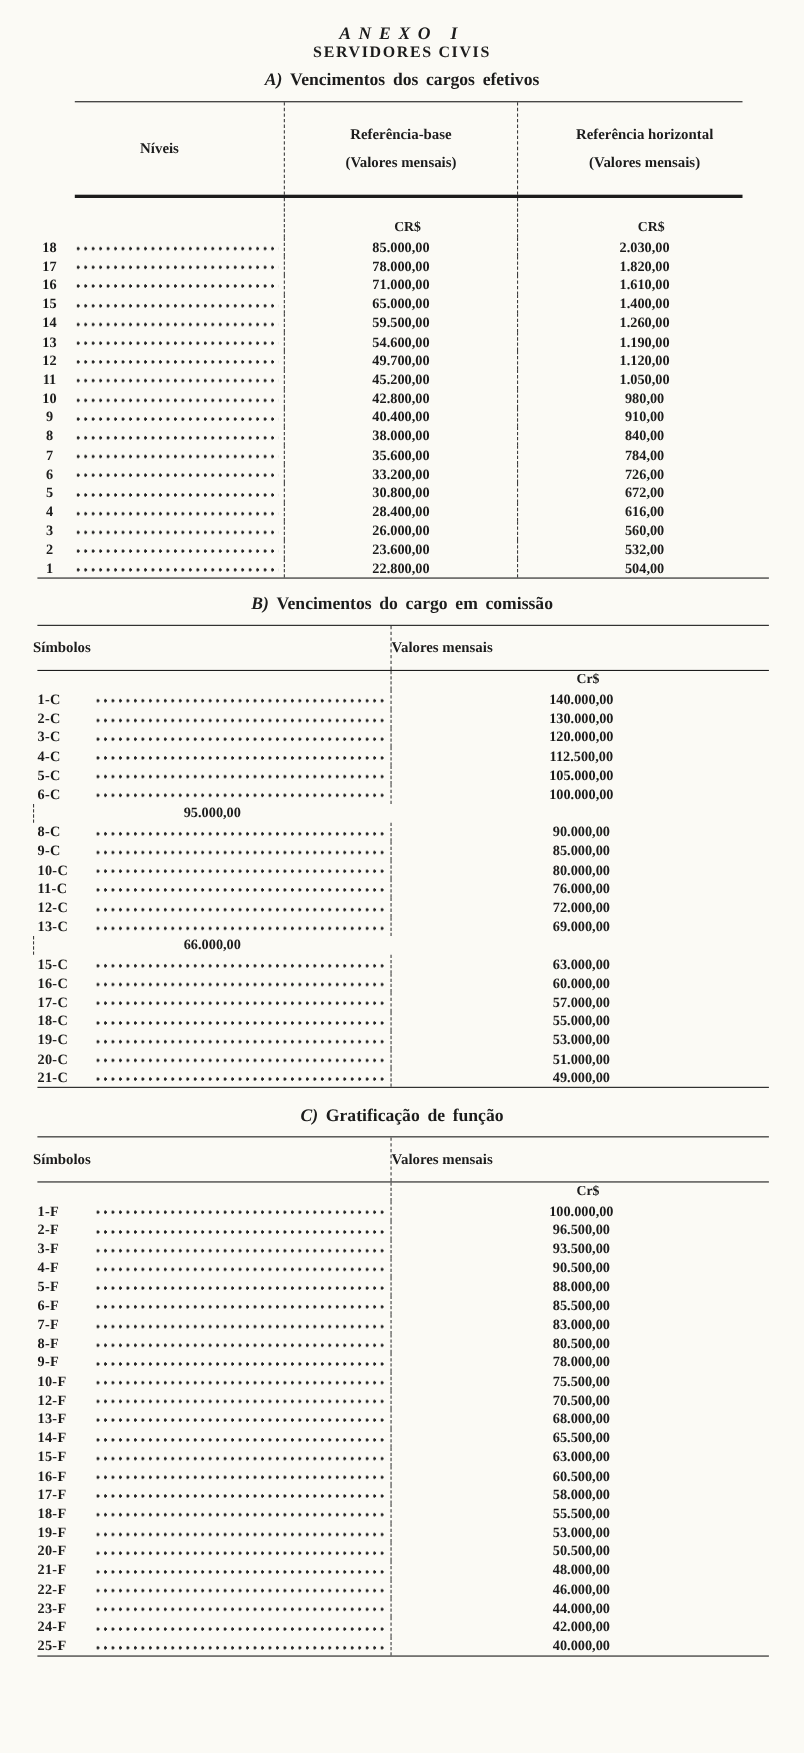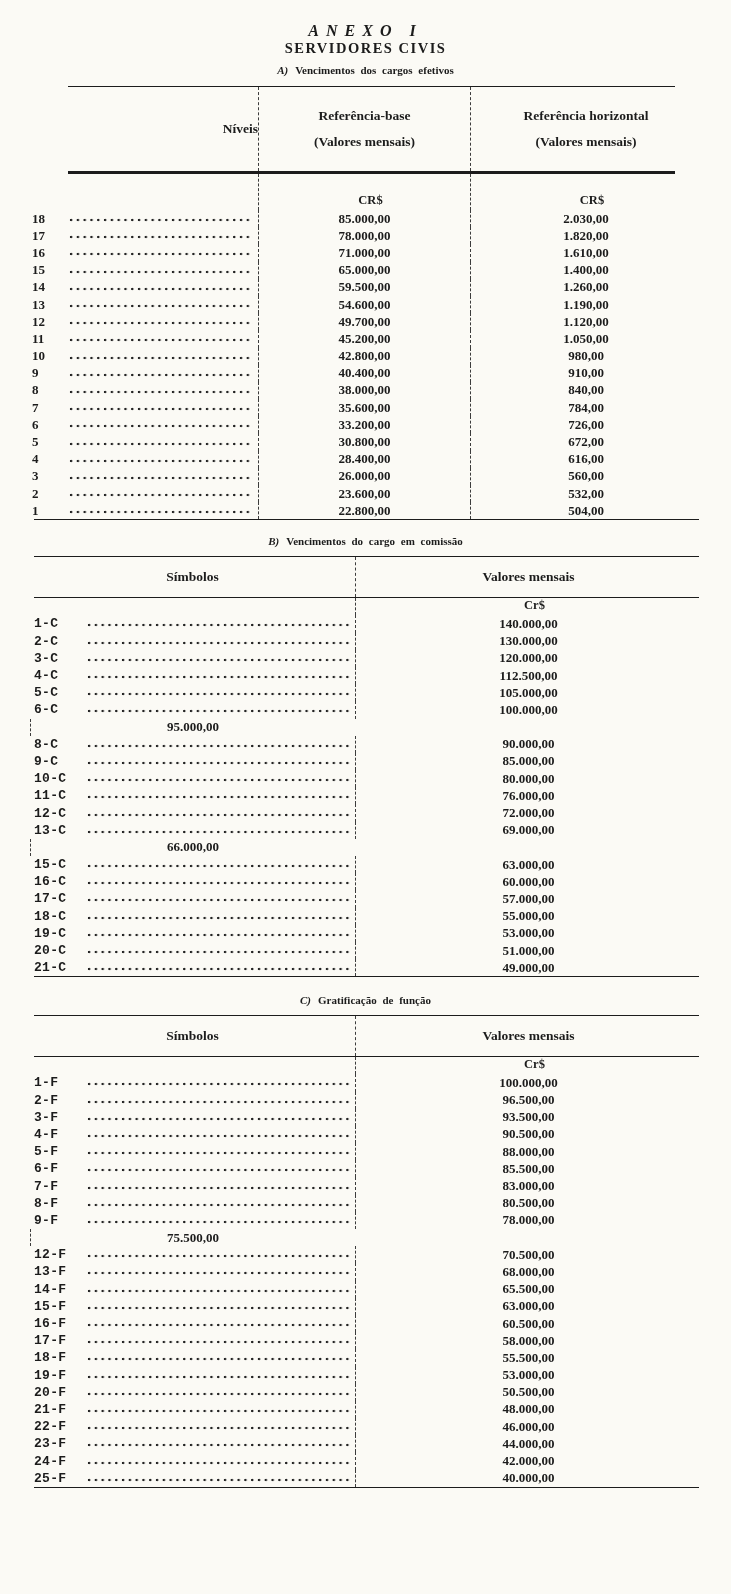--- a/index.html
+++ b/index.html
@@ -6,54 +6,54 @@
   :root{--ink:#1c1c1c;--paper:#fbfaf5;}
   html,body{background:var(--paper);}
   .page{
     width:731px;height:1594px;overflow:hidden;position:relative;
     background:var(--paper);color:var(--ink);
     font-family:"Liberation Serif","DejaVu Serif",serif;
     padding:18px 30px 0 30px;
   }
   .doc-title{text-align:center;font-size:16px;font-weight:bold;font-style:italic;letter-spacing:7px;margin-top:4px;}
   .doc-subtitle{text-align:center;font-size:14.5px;font-weight:bold;letter-spacing:1.5px;margin-top:0;}
-  .section-heading{text-align:center;font-size:11px;font-weight:bold;margin-top:7px;word-spacing:3px;}
+  .section-heading{text-align:center;font-size:16px;font-weight:bold;margin-top:7px;word-spacing:3px;}
   .sec-label{font-style:italic;font-weight:bold;margin-right:7px;}
   .rule{border-top:1.6px solid var(--ink);height:0;}
   .rule-heavy{border-top:3px solid var(--ink);}
   .rule-inset{margin-left:38px;margin-right:26px;}
   .rule-wide{margin-left:4px;margin-right:2px;}
   
   .a-grid{display:grid;grid-template-columns:228px 212px 1fr;}
   .b-grid{display:grid;grid-template-columns:325px 1fr;}
   .c-base,.c-horiz,.c-val{border-left:1.4px dashed #3c3c3c;}
   
   .t-a{margin-top:10px;}
   .a-header{height:84px;}
-  .a-header .c-nivel{display:flex;align-items:center;justify-content:flex-end;font-weight:bold;font-size:13.5px;}
+  .a-header .c-nivel{display:flex;align-items:center;justify-content:center;font-weight:bold;font-size:13.5px;}
   .a-header .hdr{display:flex;flex-direction:column;align-items:center;justify-content:center;gap:10px;font-weight:bold;font-size:13.5px;}
   .a-currency{height:36px;}
   .a-currency .cur,.bc-currency .cur{display:flex;align-items:flex-end;justify-content:center;font-weight:bold;font-size:12.5px;padding-bottom:2px;padding-left:12px;}
   
   .trow{height:17.2px;}
   .trow .cell{display:flex;align-items:center;}
   .c-nivel{padding-left:2px;}
   .c-sym{padding-left:4px;}
-  .num{min-width:26px;text-align:left;font-weight:bold;font-size:13px;}
-  .sym{min-width:42px;text-align:left;font-weight:bold;font-size:13px;letter-spacing:0.3px;font-family:Liberation Mono, monospace;}
+  .num{min-width:26px;text-align:center;font-weight:bold;font-size:13px;}
+  .sym{min-width:42px;text-align:left;font-weight:bold;font-size:13px;letter-spacing:0.3px;}
   .leader{
     flex:1;height:12px;margin:3px 5px 0 11px;
     background-image:radial-gradient(circle at 2px 6px,#232323 1.25px,transparent 1.6px);
     background-size:6.8px 12px;background-repeat:repeat-x;
   }
   .val{justify-content:center;font-weight:bold;font-size:13px;}
   
   .t-b,.t-c{margin-top:9px;}
   .bc-header{height:40px;}
-  .bc-header .cell{display:flex;align-items:center;justify-content:center;font-weight:bold;font-size:13.5px;}
+  .bc-header .cell{display:flex;align-items:center;font-weight:bold;font-size:13.5px;}
   .bc-currency{height:17px;}
   .heading-b{margin-top:15px;}
   .heading-c{margin-top:17px;}
 </style>
 </head>
 <body>
 
 <div class="page">
 
   <div class="doc-title">ANEXO I</div>
@@ -492,20 +492,24 @@
             <div class="cell c-val val">80.500,00</div>
           </div>
           <div class="b-grid trow">
             <div class="cell c-sym">
               <span class="sym">9-F</span>
               <span class="leader"></span>
             </div>
             <div class="cell c-val val">78.000,00</div>
           </div>
           <div class="b-grid trow">
+            <div class="cell c-sym">
+              <span class="sym">10-F</span>
+              <span class="leader"></span>
+            </div>
             <div class="cell c-val val">75.500,00</div>
           </div>
           <div class="b-grid trow">
             <div class="cell c-sym">
               <span class="sym">12-F</span>
               <span class="leader"></span>
             </div>
             <div class="cell c-val val">70.500,00</div>
           </div>
           <div class="b-grid trow">

